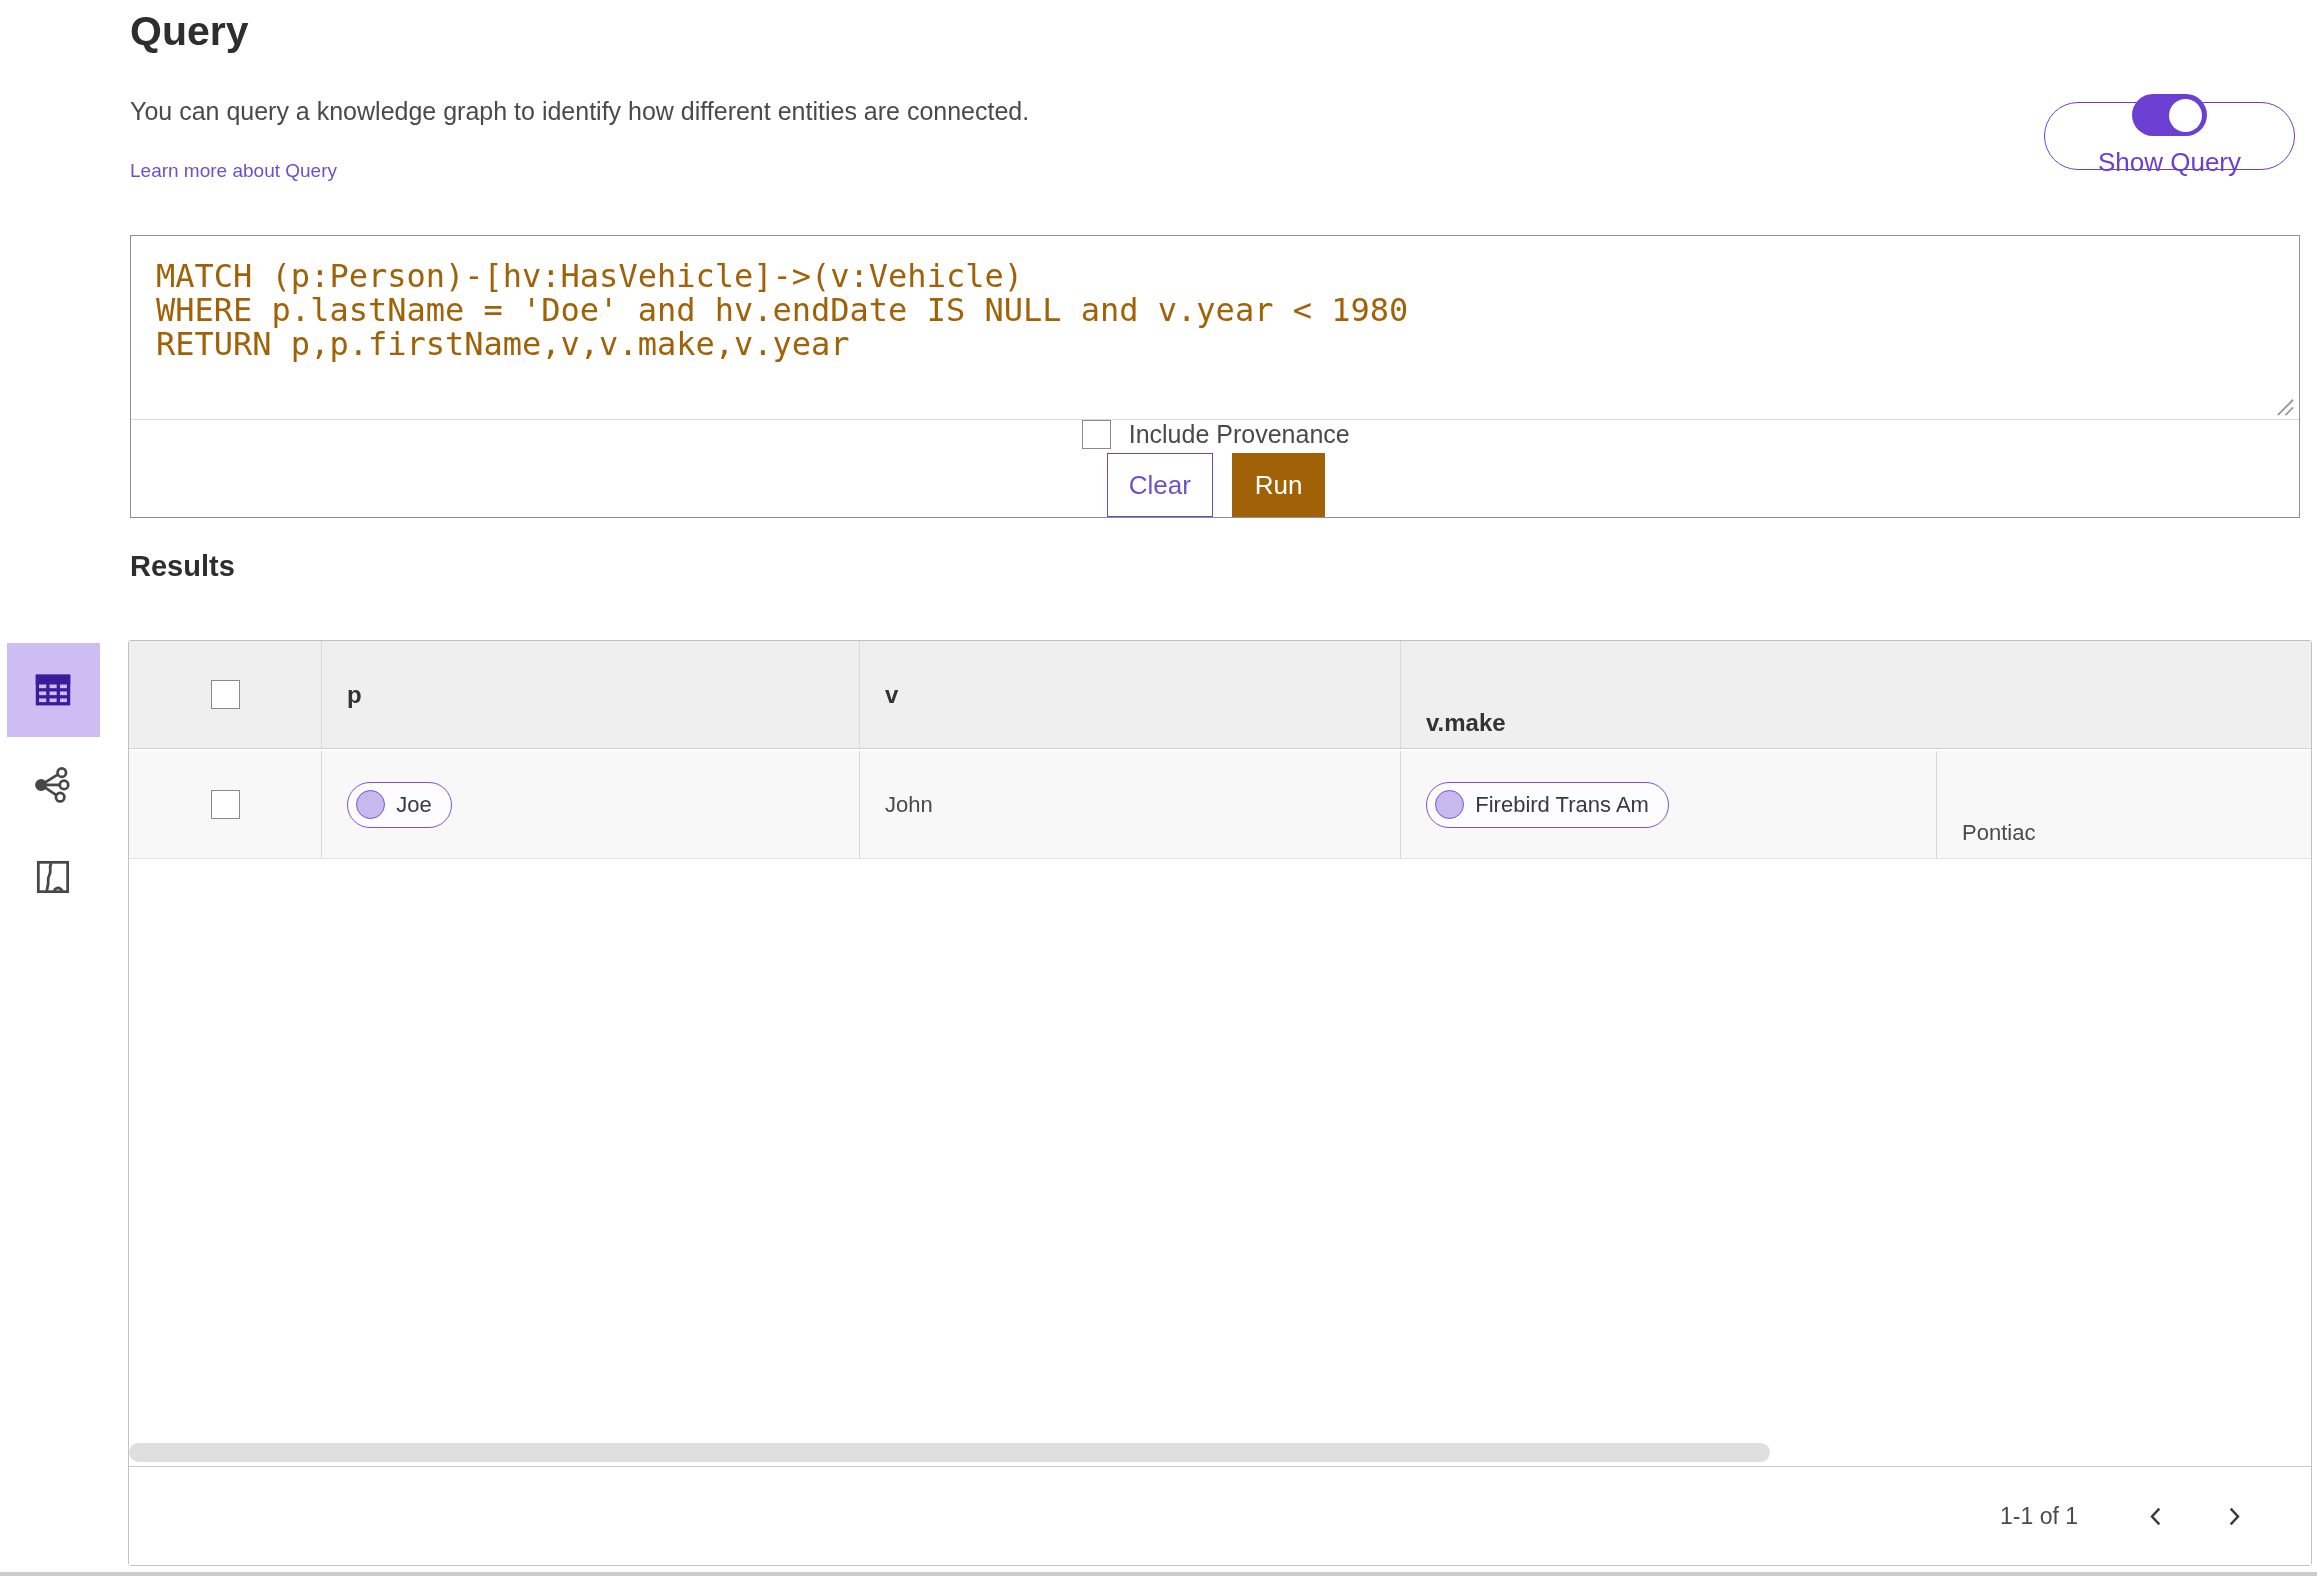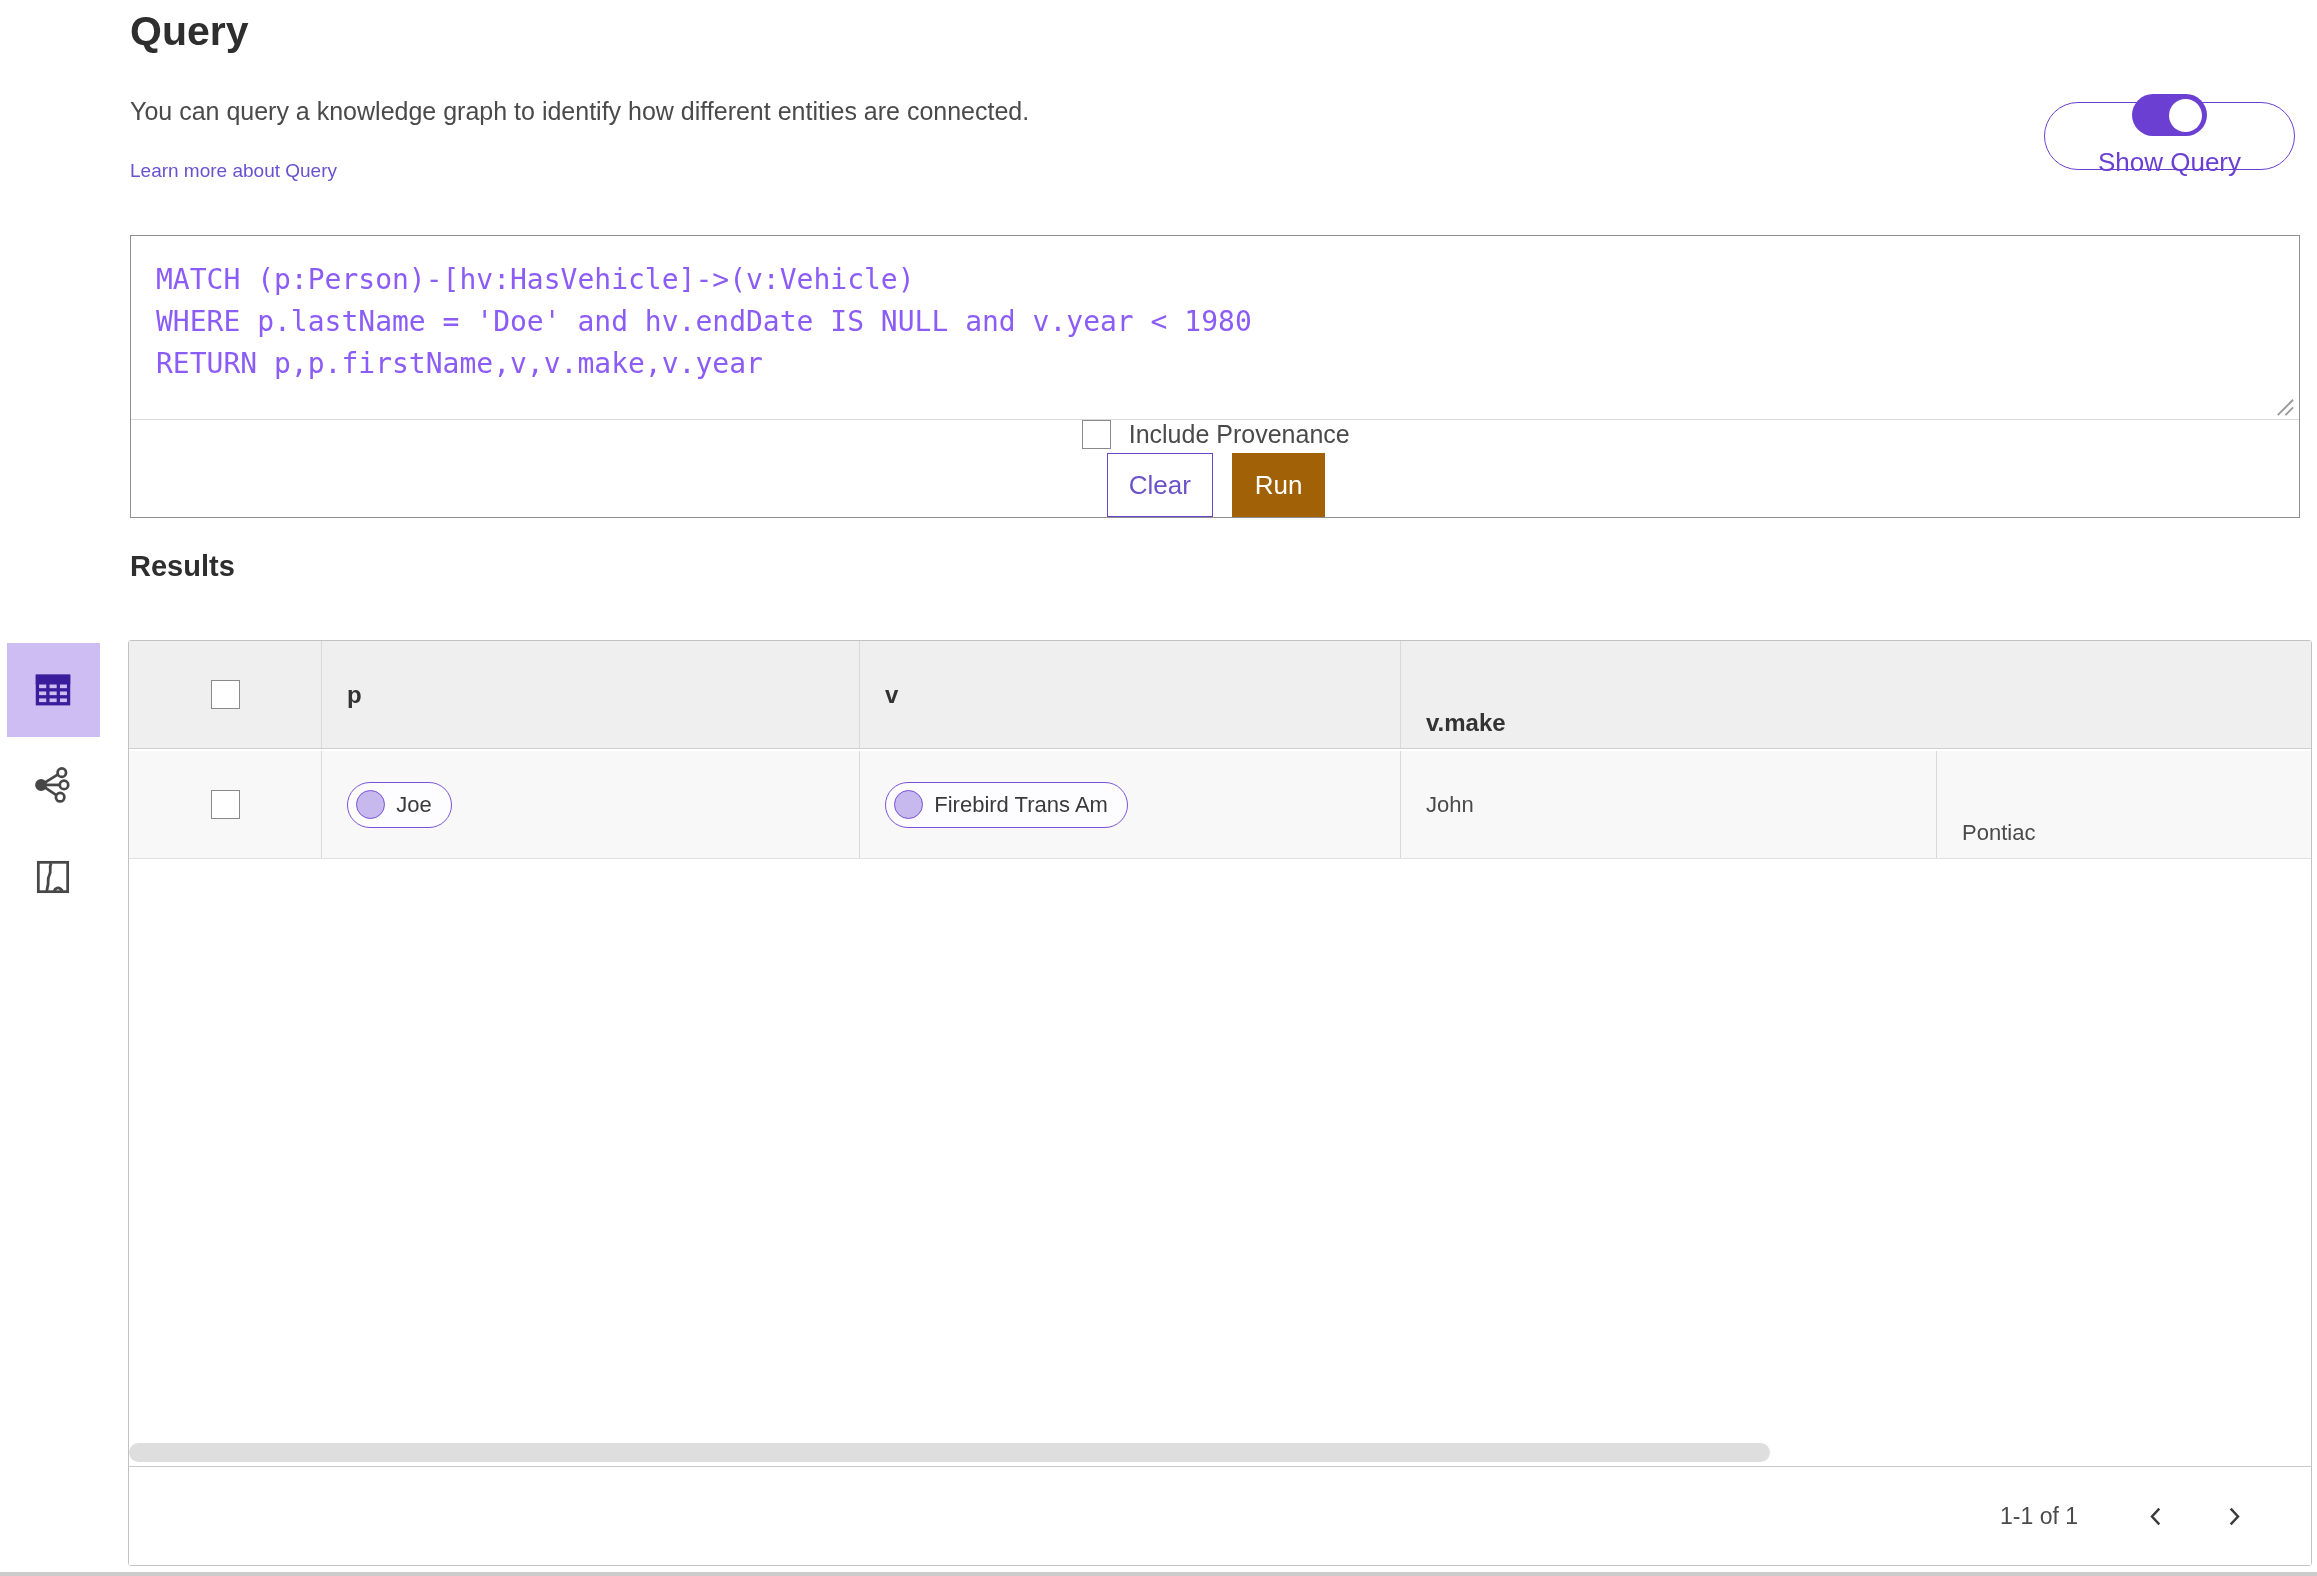--- a/index.html
+++ b/index.html
@@ -51,21 +51,21 @@
   .query-panel {
     position: absolute; left: 130px; top: 235px;
     width: 2170px; height: 283px;
     border: 1.9px solid #8f8f8f; background: #ffffff;
   }
   .query-textarea {
     display: block; width: 100%; height: 183px;
     border: none; outline: none; resize: none;
     padding: 23px 25px;
     font-family: "DejaVu Sans Mono", monospace;
-    font-size: 28px; line-height: 42px; color: #8b5cf6;
+    font-size: 32px; line-height: 34px; color: #a16207;
     background: transparent;
     white-space: pre; overflow: hidden;
   }
   .resize-grip {
     position: absolute; right: 3.9px; top: 158px;
     width: 23px; height: 23px; pointer-events: none;
   }
   .query-actions {
     position: absolute; left: 0; top: 183px; right: 0; bottom: 0;
     border-top: 1px solid #d9d9d9;
@@ -268,27 +268,27 @@
         <div class="tbl-cell center">
           <input type="checkbox" class="checkbox" style="">
         </div>
         <div class="tbl-cell">
           <span class="entity-pill">
             <span class="entity-dot"></span>
             <span class="entity-pill-label">Joe</span>
           </span>
         </div>
         <div class="tbl-cell">
+          <span class="cell-text">John</span>
+        </div>
+        <div class="tbl-cell">
           <span class="entity-pill">
             <span class="entity-dot"></span>
             <span class="entity-pill-label">Firebird Trans Am</span>
           </span>
-        </div>
-        <div class="tbl-cell">
-          <span class="cell-text">John</span>
         </div>
         <div class="tbl-cell">
           <span class="cell-text">Pontiac</span>
         </div>
       </div>
     </div>
 
     <div class="h-scrollbar">
       <div class="h-scrollbar-thumb"></div>
     </div>

